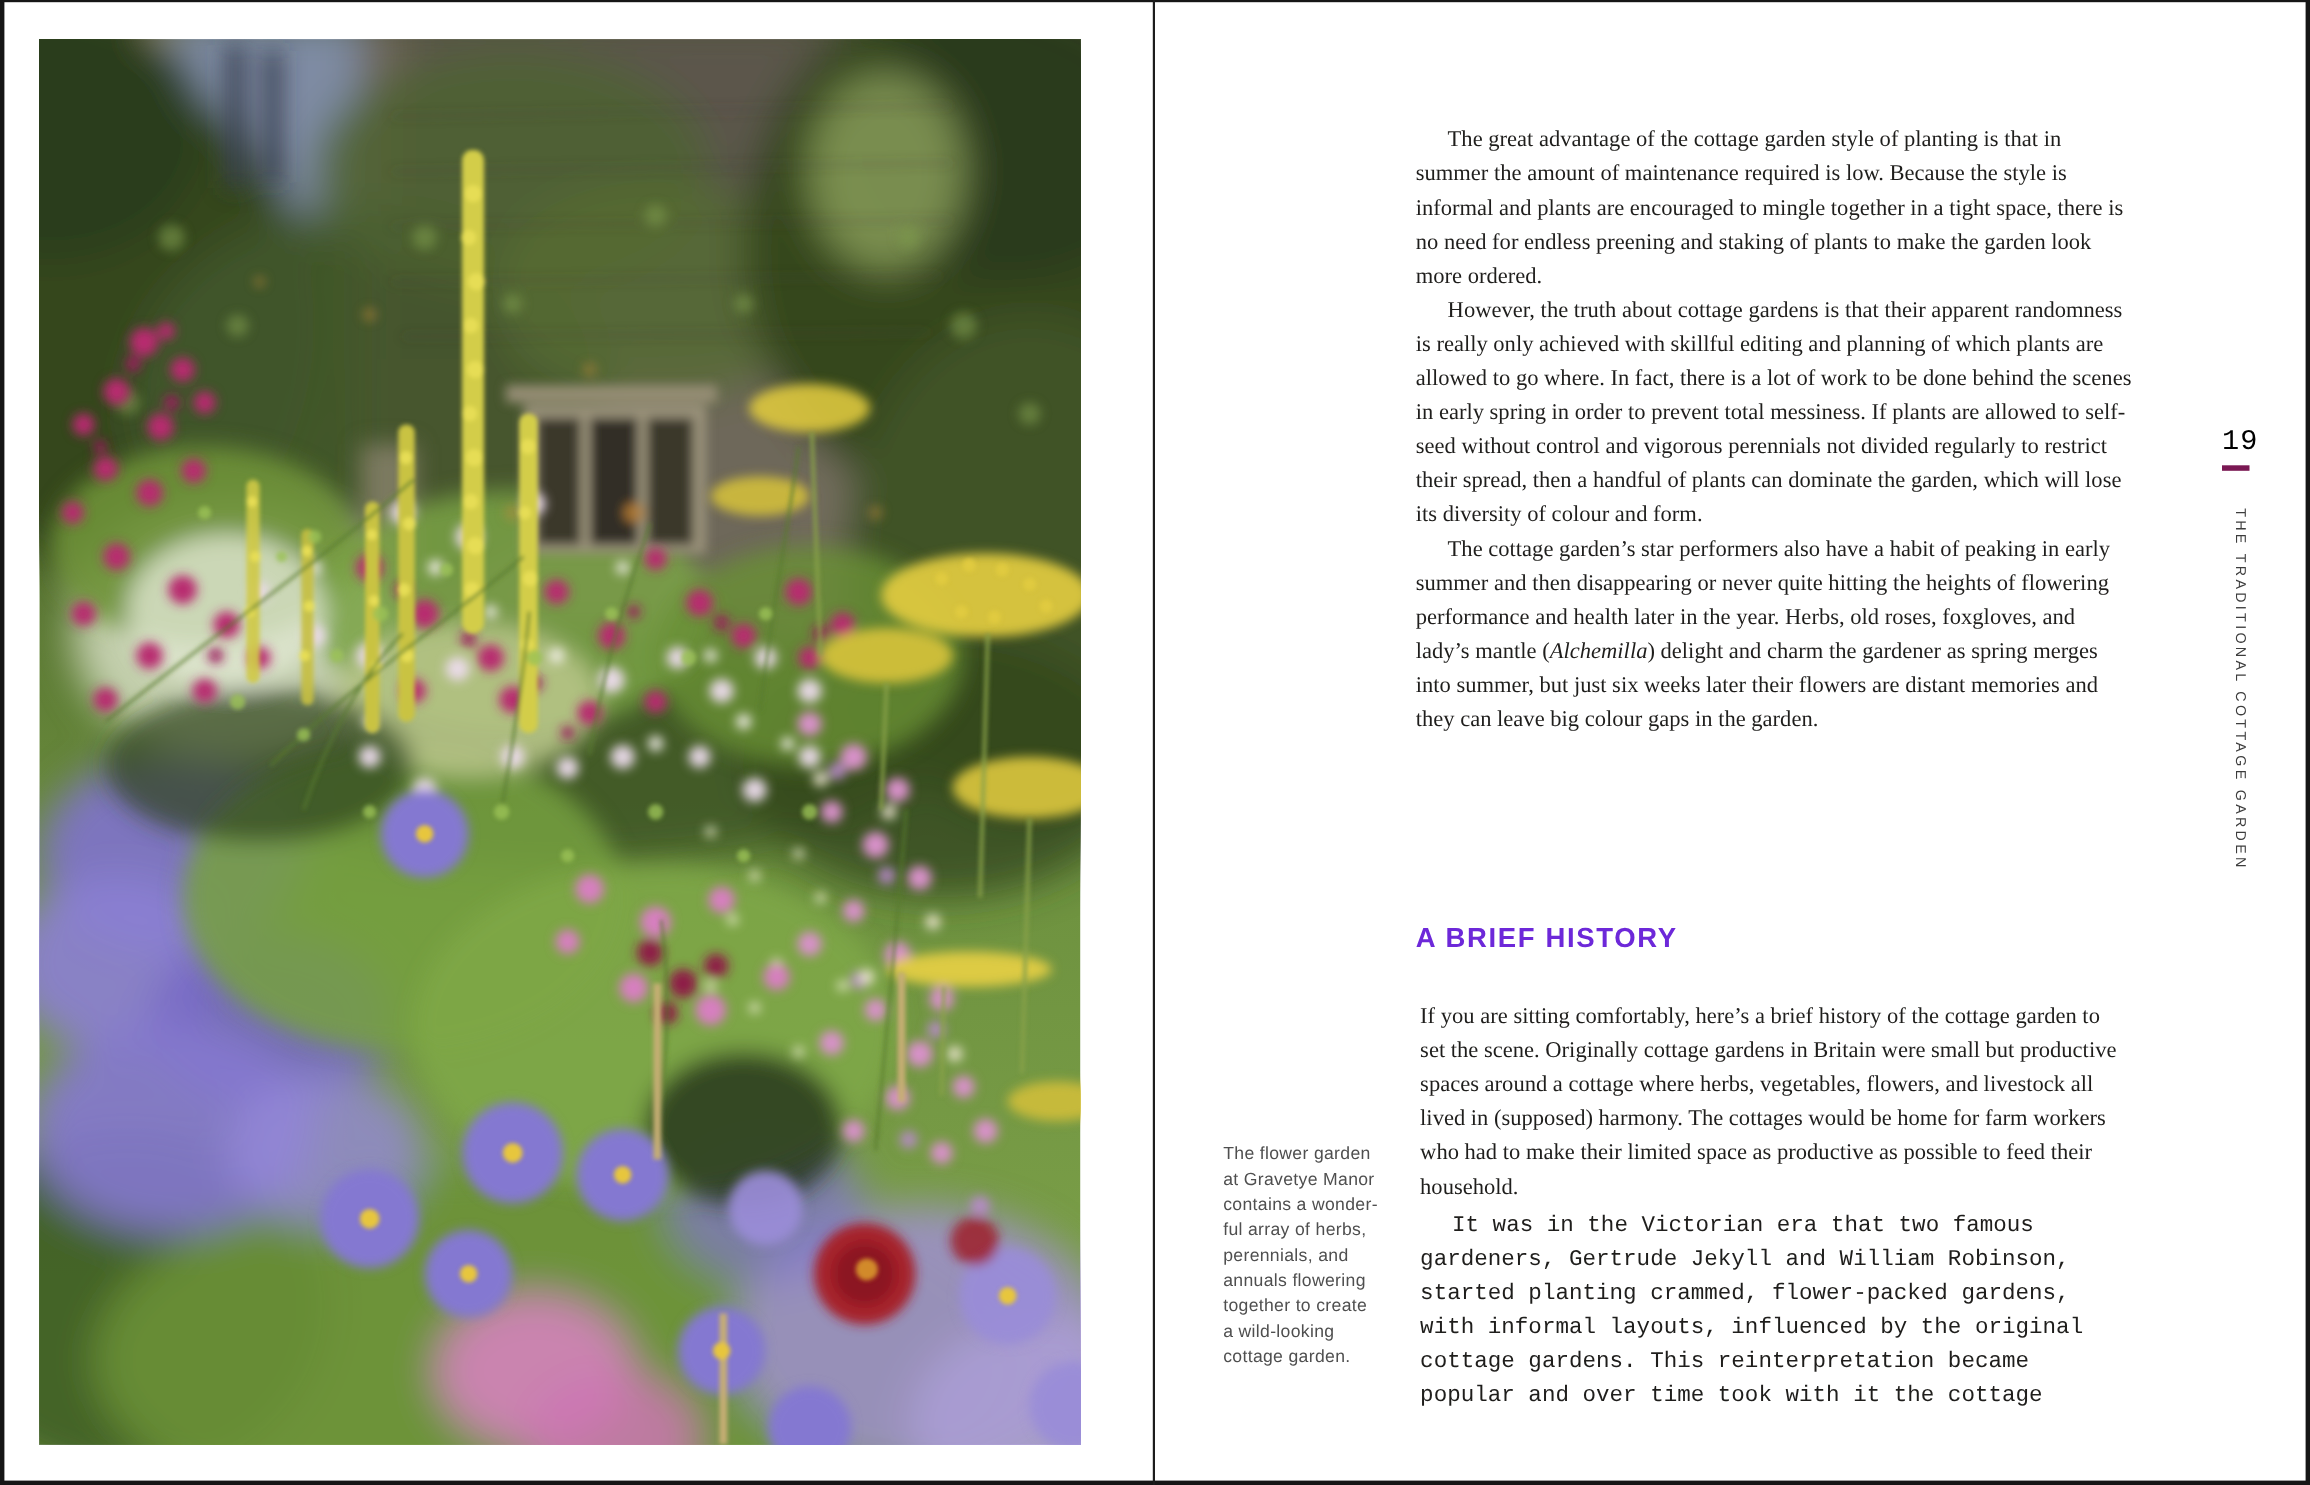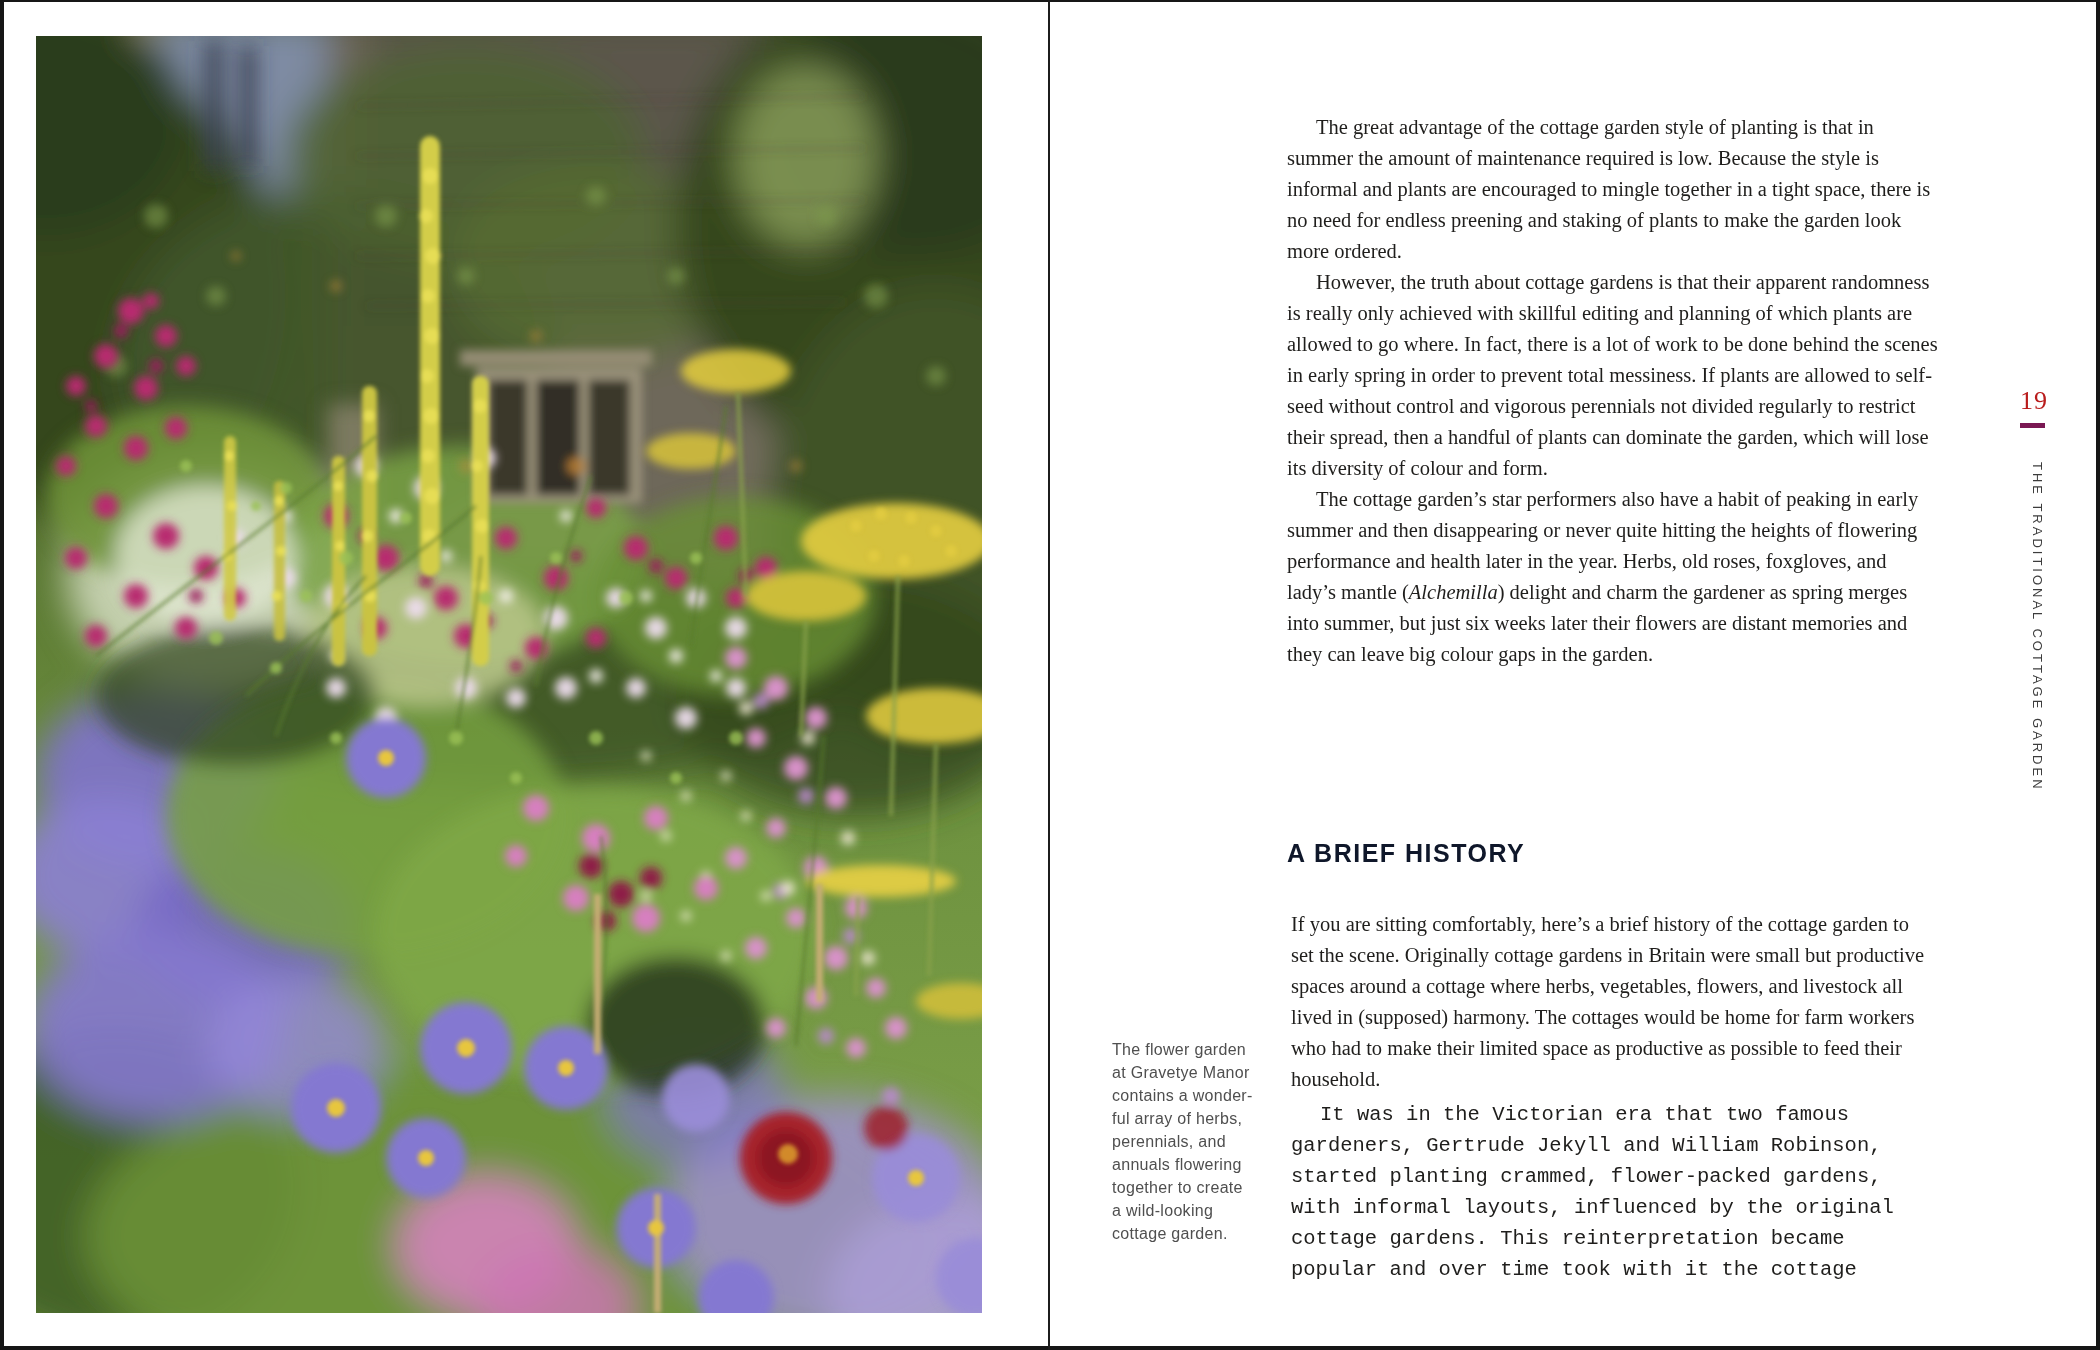--- a/index.html
+++ b/index.html
@@ -16,26 +16,26 @@
   .caption{position:absolute;left:1112px;top:1038px;width:150px;
            font-family:"Liberation Sans", sans-serif;font-size:16px;line-height:23px;
            color:#4f4f4f;letter-spacing:0.3px;}
   .article{position:absolute;left:1287px;top:112px;width:652px;
            font-size:20.5px;line-height:31px;color:#1f1e1c;text-align:left;}
   .article p{margin:0;}
   .article p.ind{text-indent:29px;}
   .history{position:absolute;left:1287px;top:838px;width:652px;
            font-size:20.5px;line-height:31px;color:#1f1e1c;}
   .history h2{margin:0 0 40px 0;font-family:"Liberation Sans", sans-serif;
-           font-weight:700;font-size:25px;letter-spacing:1.5px;color:#0f172a;}
+           font-weight:700;font-size:25px;letter-spacing:1.5px;color:#6d28d9;}
   .history p{margin:4px;}
   .history p.ind{text-indent:29px;font-family:Liberation Mono, monospace;}
   .it{font-style:italic;}
   .folio{position:absolute;left:2020px;top:386px;
-         font-family:Liberation Serif, serif;font-size:26px;color:#b91c1c;letter-spacing:1px;}
+         font-family:Liberation Mono, monospace;font-size:26px;color:#000000;letter-spacing:1px;}
   .folio-rule{width:25px;height:5px;background:#7a1853;margin-top:7px;}
   .side-title{position:absolute;left:2030px;top:462px;
          font-family:"Liberation Sans", sans-serif;font-size:13px;letter-spacing:3px;
          color:#3c3c3c;writing-mode:vertical-rl;white-space:nowrap;}
 </style>
 </head>
 <body>
 
 <div class="edge l"></div>
 <div class="edge t"></div>

